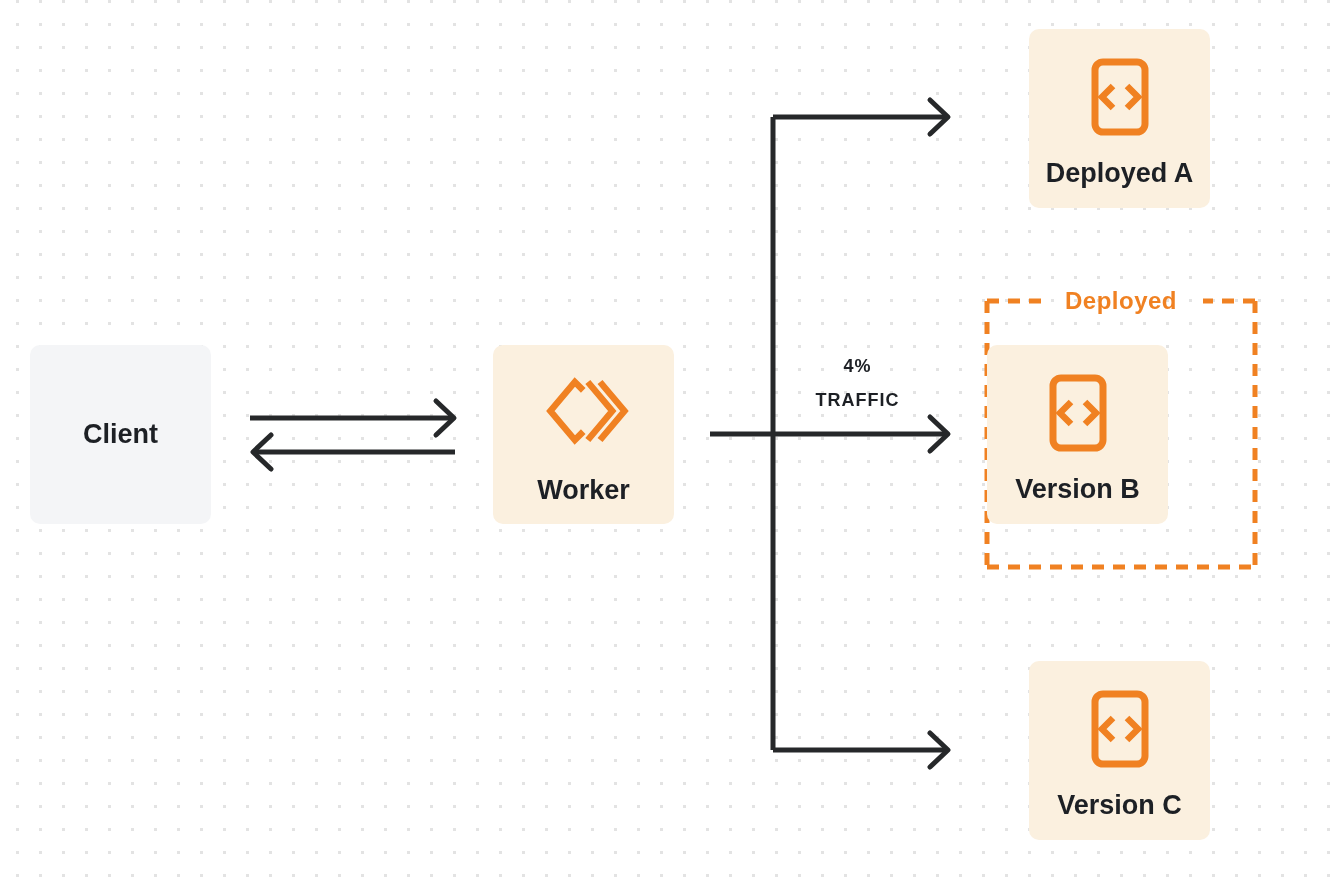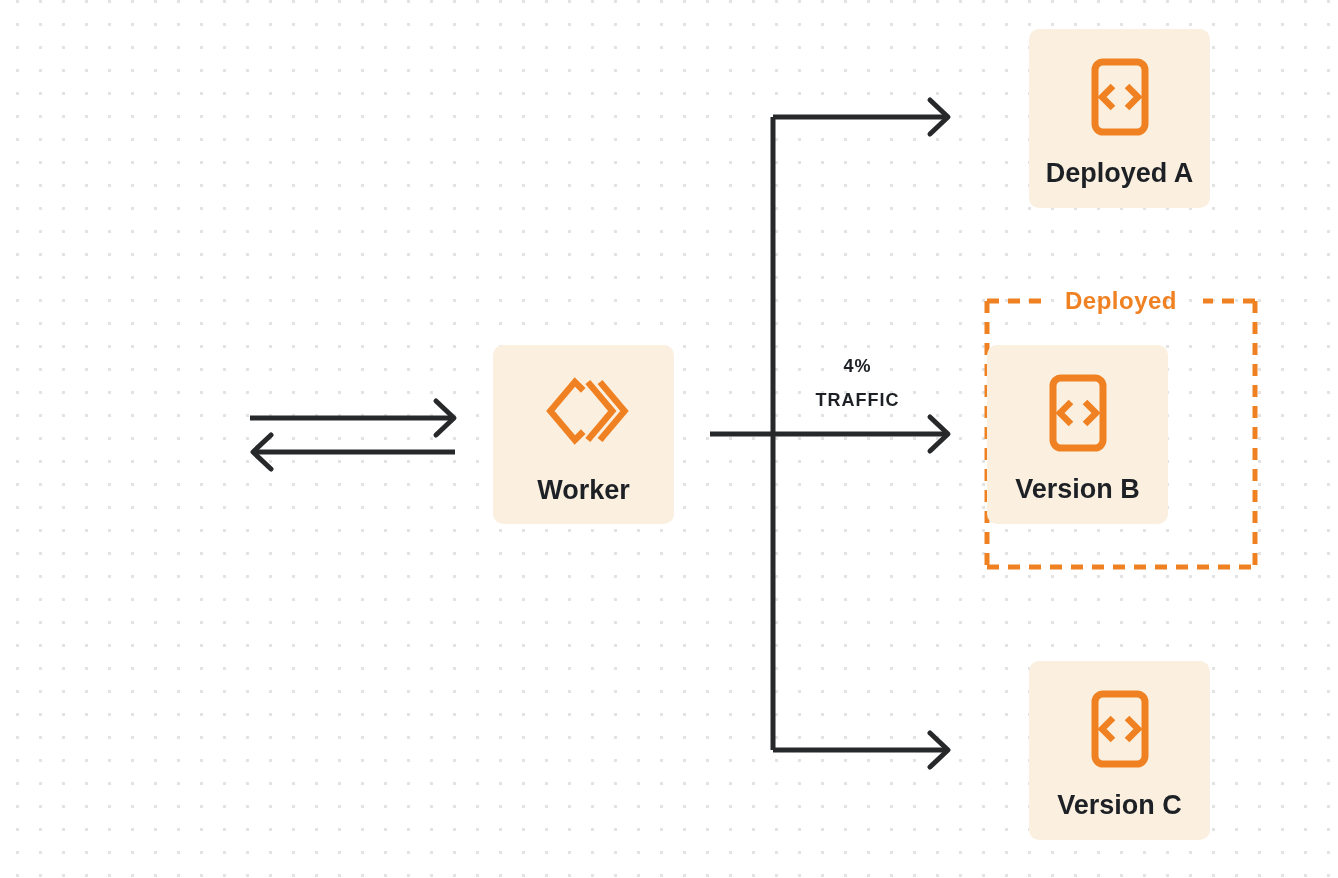--- a/index.html
+++ b/index.html
@@ -115,20 +115,23 @@
 
     <g>
       <path class="stroke-orange dashed" d="M987 301 H1048"></path>
       <path class="stroke-orange dashed" d="M1255 301 H1203"></path>
       <path class="stroke-orange dashed" d="M987 301 V567"></path>
       <path class="stroke-orange dashed" d="M1255 301 V567"></path>
       <path class="stroke-orange dashed" d="M987 567 H1255"></path>
     </g>
   </svg>
 
+  <div class="node client">
+    <div class="label">Client</div>
+  </div>
 
   <div class="node cream-node worker">
     <svg class="logo" width="84" height="78" viewBox="0 0 110 100" style="overflow:visible">
       <path class="logo-path" d="M54 23 L43 12 L11 50 L43 88 L54 77"></path>
       <path class="logo-path" d="M60 12 L92 50 L60 88"></path>
       <path class="logo-path" d="M76 12 L108 50 L76 88"></path>
     </svg>
     <div class="label">Worker</div>
   </div>
 

